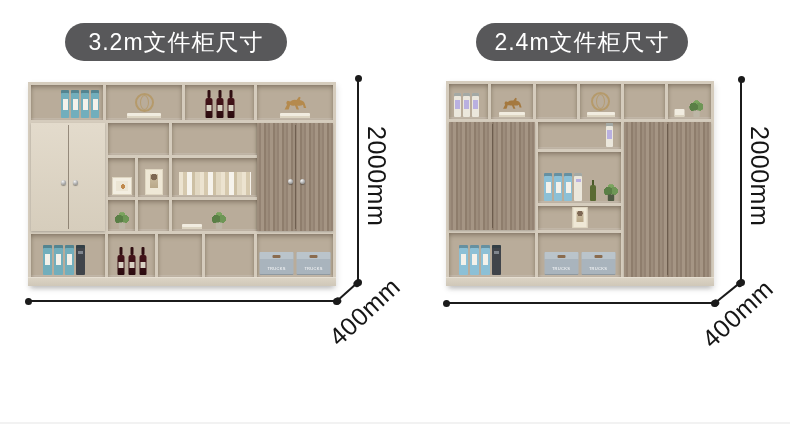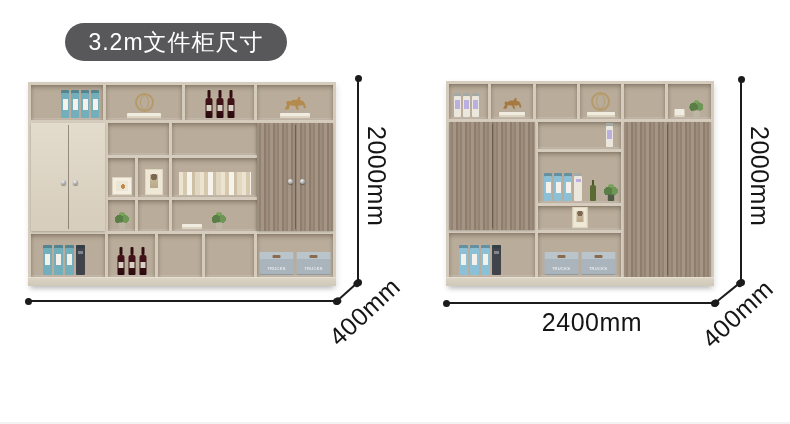--- a/index.html
+++ b/index.html
@@ -189,20 +189,23 @@
     </div>
     <div class="base" style="top:195px;height:9px"></div>
   </div>
 
   <div class="dim-v" style="left:357px;top:78px;height:205px"></div>
   <span class="dlabel rot90" style="left:362px;top:126px">2000mm</span>
   <div class="dim-h" style="left:28px;top:300px;width:309px"></div>
   <div class="dim-d" style="left:337px;top:300px;width:27px;transform:rotate(-42deg)"></div>
   <span class="dlabel rot45 center" style="left:322px;top:298px;width:84px">400mm</span>
 
+  <div class="badge" style="left:476px;top:23px;width:212px">
+    <span>2.4m文件柜尺寸</span>
+  </div>
 
   <div class="cab" style="left:446px;top:81px;width:268px;height:205px">
 
     <div class="cell" style="left:3px;top:3px;width:39px;height:35px">
       <span class="grp" style="left:5px">
           <i class="binder sm w"></i>
           <i class="binder sm w"></i>
           <i class="binder sm w"></i>
         </span>
     </div>
@@ -274,18 +277,17 @@
 
     <div class="door wood" style="left:178px;top:41px;width:87px;height:155px">
       <i class="seam" style="left:43px"></i>
     </div>
     <div class="base" style="top:196px;height:9px"></div>
   </div>
 
   <div class="dim-v" style="left:740px;top:79px;height:204px"></div>
   <span class="dlabel rot90" style="left:745px;top:126px">2000mm</span>
   <div class="dim-h" style="left:446px;top:302px;width:269px"></div>
-  <span class="dlabel center" style="left:512px;top:308px;width:160px">2400mm</span>
   <div class="dim-d" style="left:715px;top:302px;width:32px;transform:rotate(-39deg)"></div>
   <span class="dlabel rot45 center" style="left:695px;top:300px;width:84px">400mm</span>
 
   <div class="hairline"></div>
 </div>
 
 </body></html>

